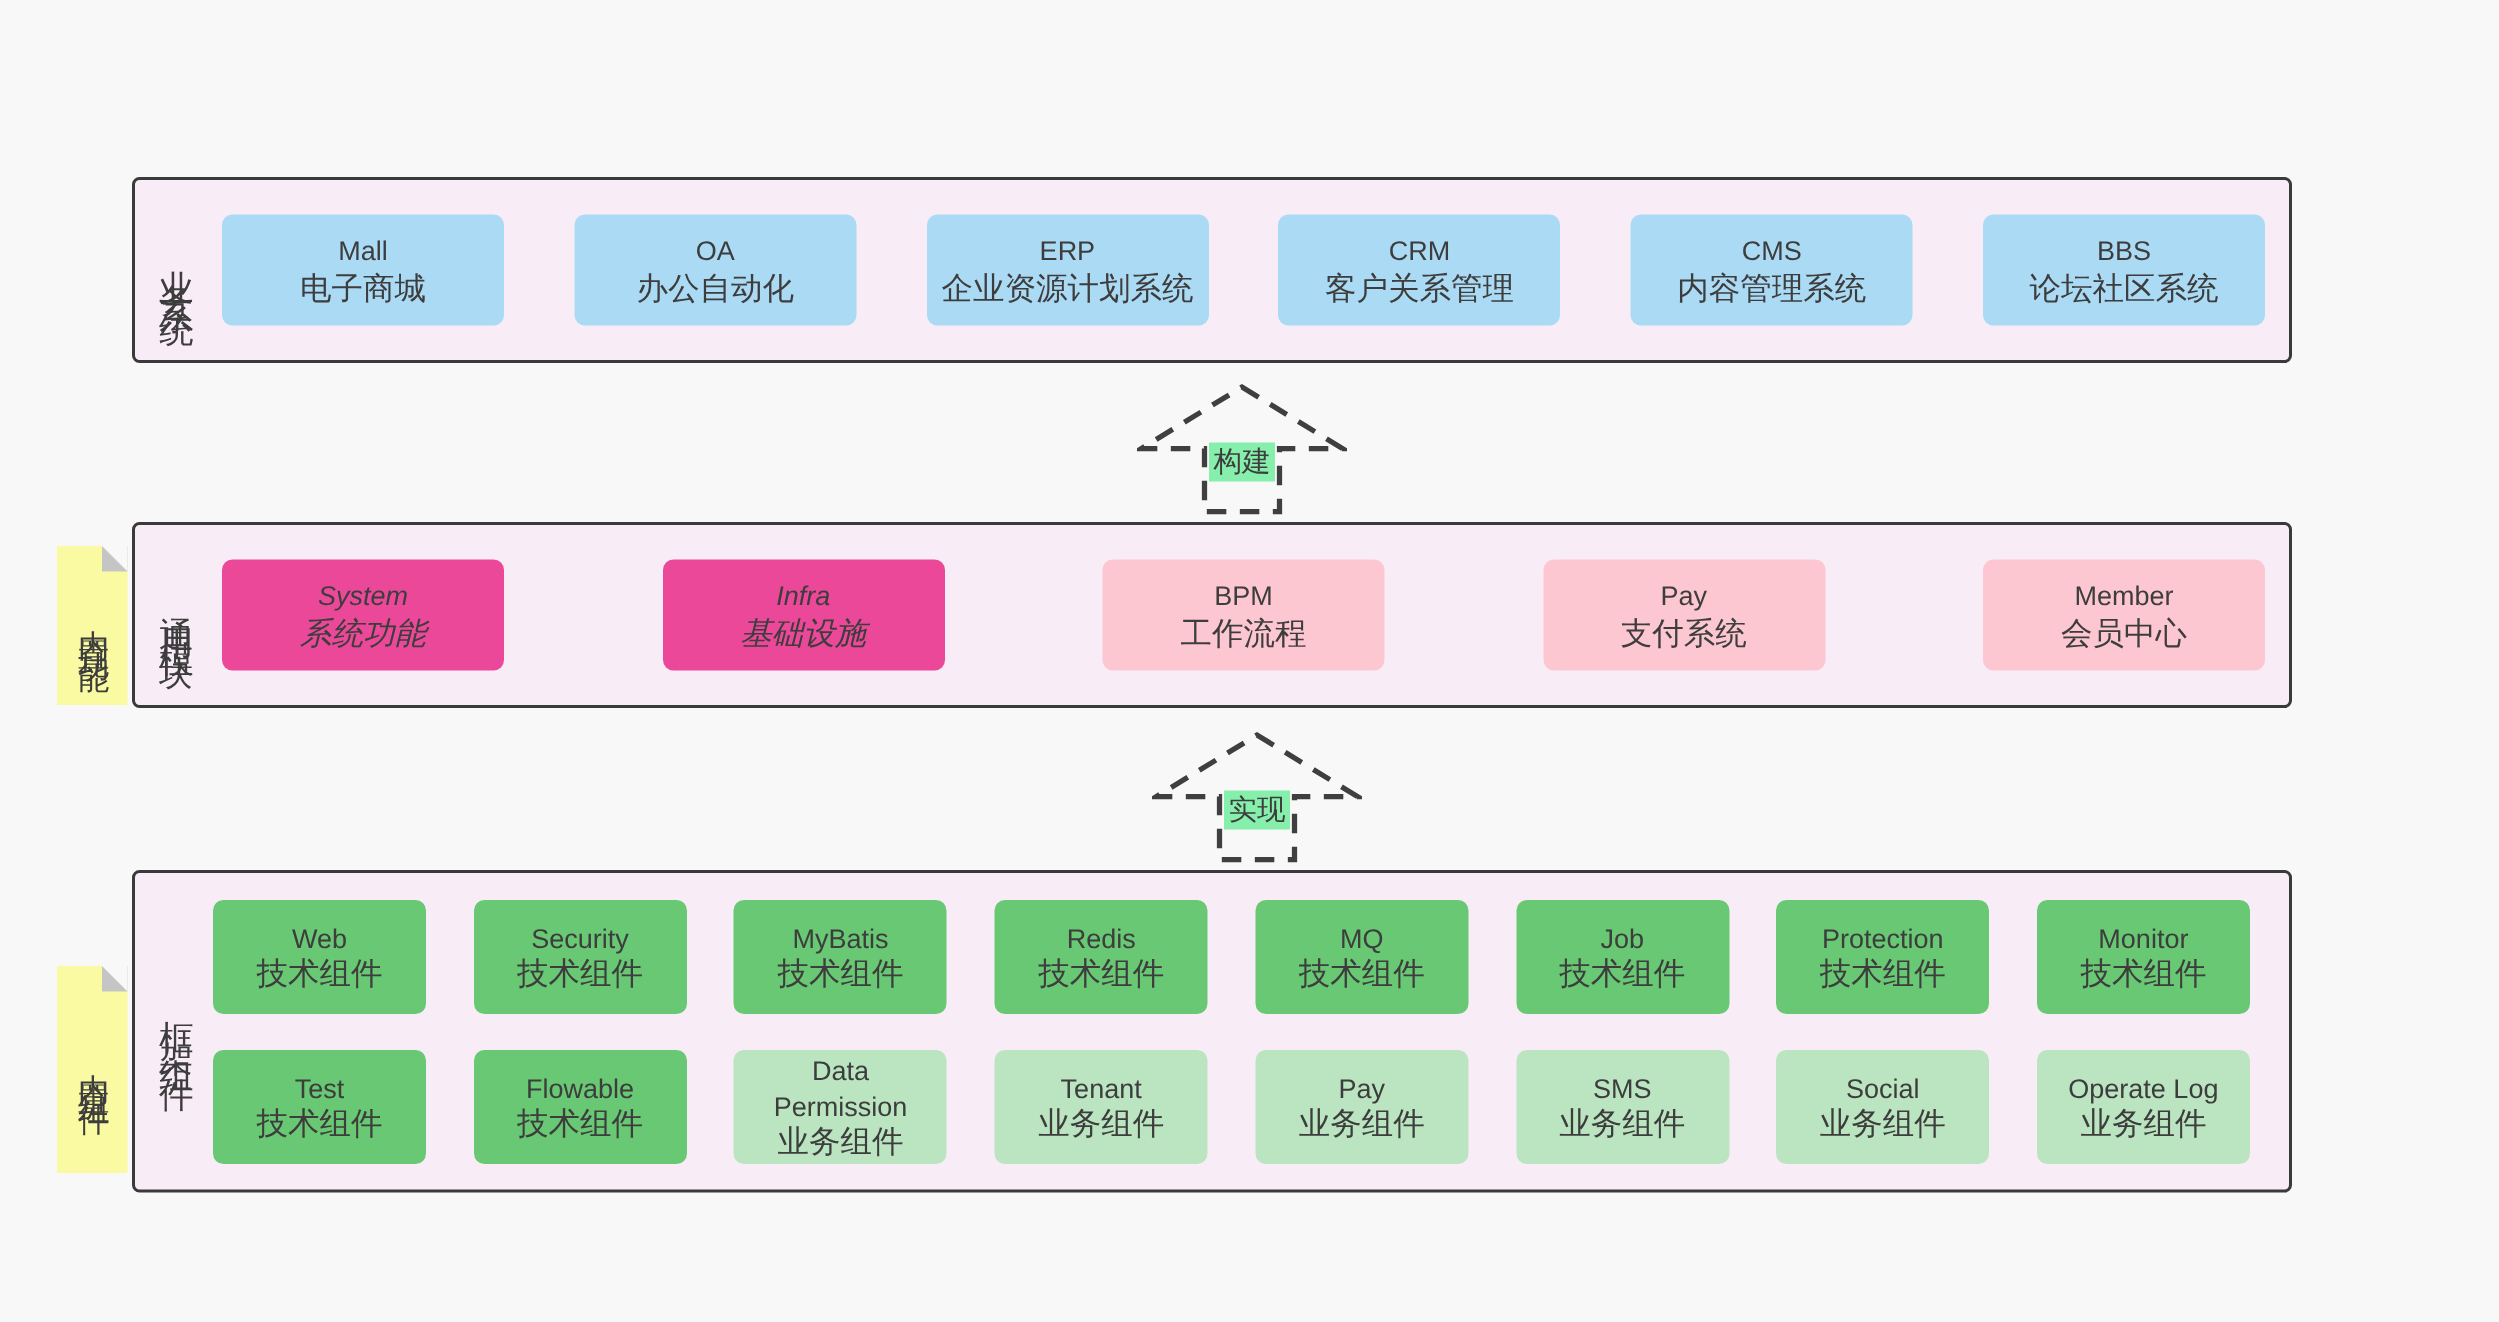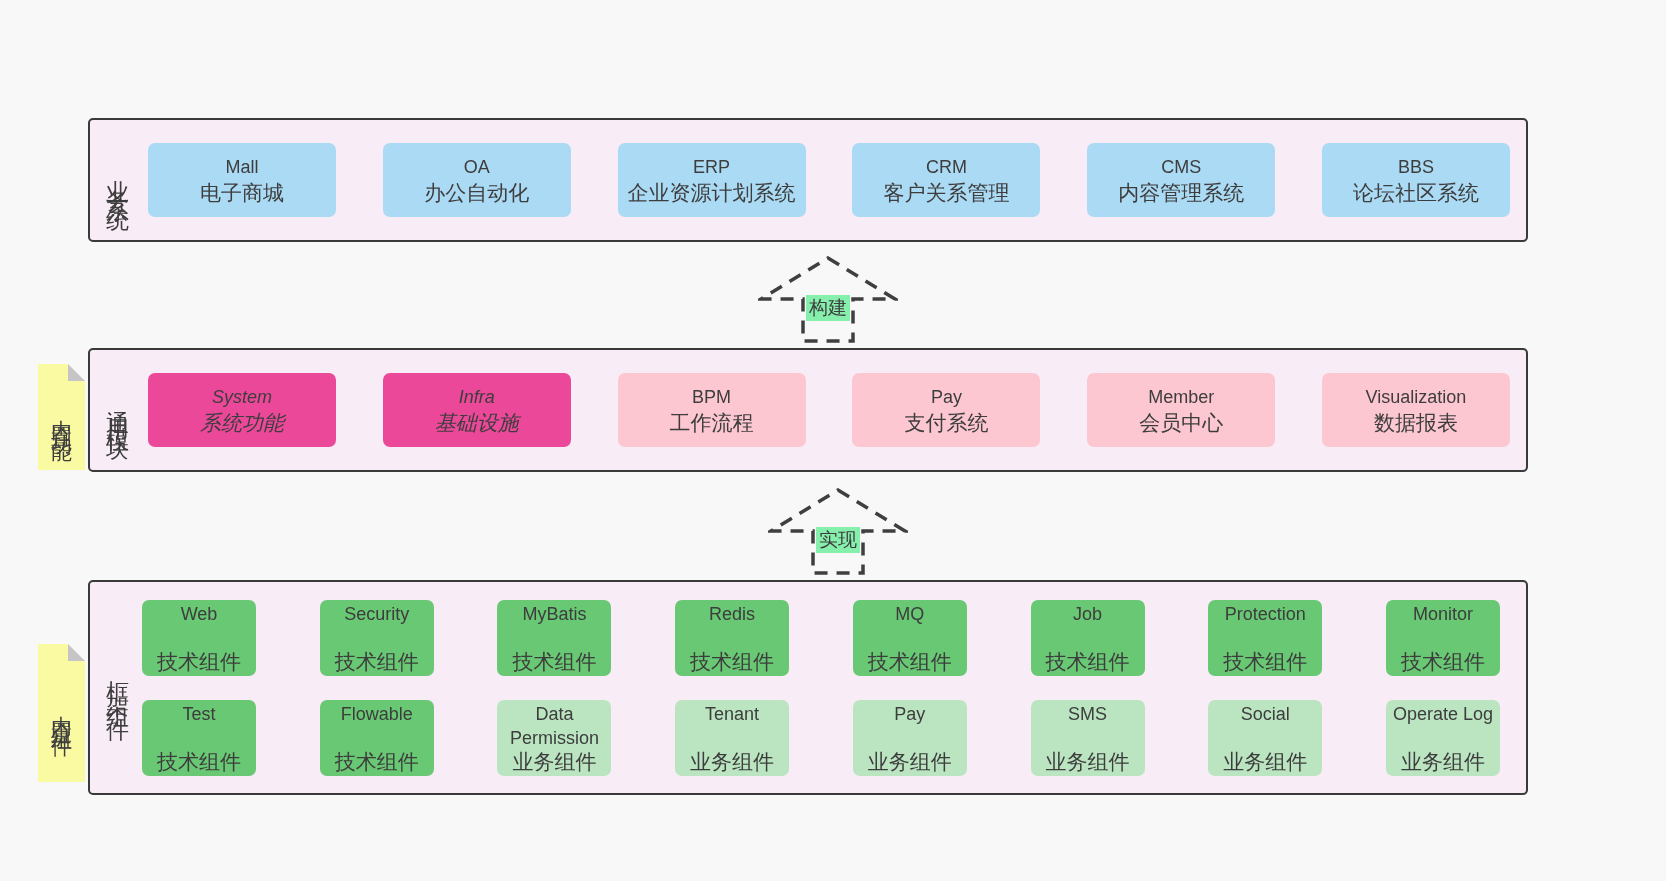--- a/index.html
+++ b/index.html
@@ -33,21 +33,21 @@
     gap:24px;padding:0 26px 0 8px;
   }
   .row{display:flex;justify-content:space-between;}
   .box{
     width:188px;min-height:74px;border-radius:7px;
     display:flex;flex-direction:column;align-items:center;justify-content:center;
     text-align:center;line-height:25px;
   }
   .box .t{font-size:18px;}
   .box .s{font-size:21px;}
-  .box.small{width:114px;min-height:76px;line-height:24px;padding:2px 6px;box-sizing:border-box;justify-content:space-between;}
+  .box.small{width:142px;min-height:76px;line-height:24px;padding:2px 6px;box-sizing:border-box;}
   .blue{background:#abdaf4;}
   .red{background:#ec4899;font-style:italic;}
   .pink{background:#fdc7d1;}
   .green{background:#68c873;}
   .lgreen{background:#bae5c0;}
   .note{
     position:absolute;left:38px;width:47px;background:#fafaa2;
     display:flex;align-items:center;justify-content:center;
   }
   .note-1{top:364px;height:106px;}
@@ -130,24 +130,20 @@
       <span class="s">工作流程</span>
     </div>
     <div class="box pink">
       <span class="t">Pay</span>
       <span class="s">支付系统</span>
     </div>
     <div class="box pink">
       <span class="t">Member</span>
       <span class="s">会员中心</span>
     </div>
-    <div class="box pink">
-      <span class="t">Visualization</span>
-      <span class="s">数据报表</span>
-    </div>
   </div>
 </div>
 
 <div class="arrow arrow-2">
   <svg width="140" height="90" viewBox="0 0 140 90">
     <polygon points="70,3 137,44 95,44 95,86 45,86 45,44 3,44" fill="none" stroke="#3f3f3f" stroke-width="3.5" stroke-dasharray="13 9"></polygon>
   </svg>
   <div class="arrow-label">实现</div>
 </div>
 

